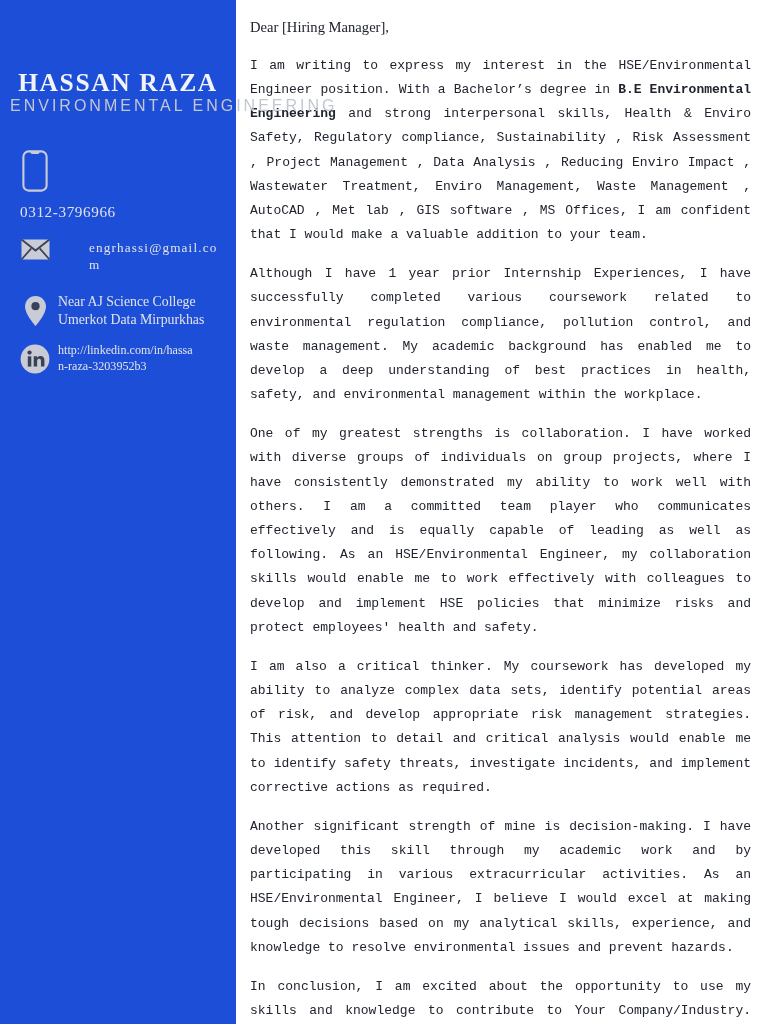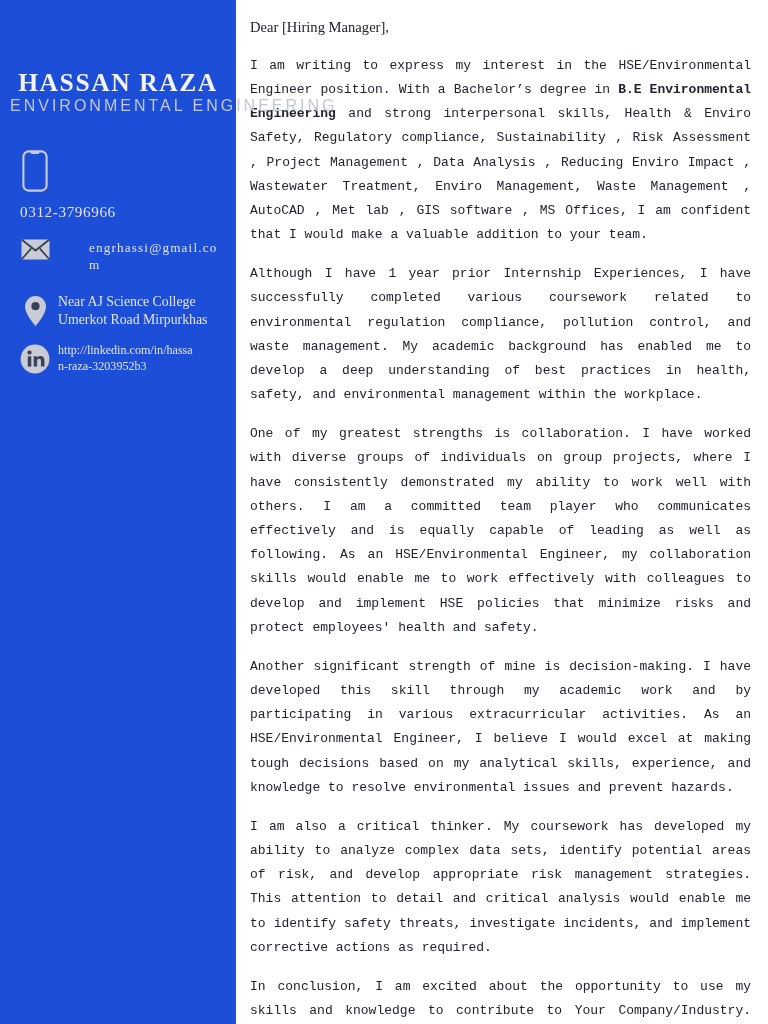--- a/index.html
+++ b/index.html
@@ -177,21 +177,21 @@
 
       <div class="contact-row row-address">
         <span class="contact-icon">
           <svg width="23" height="32" viewBox="0 0 23 32" aria-hidden="true">
             <path d="M11.5 1 C5.7 1 1 5.7 1 11.5 C1 19.4 11.5 31 11.5 31 C11.5 31 22 19.4 22 11.5 C22 5.7 17.3 1 11.5 1 Z" fill="#c9ccd6"></path>
             <circle cx="11.5" cy="11.2" r="4.1" fill="#3a4257"></circle>
           </svg>
         </span>
         <span class="contact-text address">
           <span>Near AJ Science College</span><br>
-          <span>Umerkot Road Mirpurkhas</span>
+          <span>Umerkot Data Mirpurkhas</span>
         </span>
       </div>
 
       <div class="contact-row row-linkedin">
         <span class="contact-icon">
           <svg width="30" height="30" viewBox="0 0 30 30" aria-hidden="true">
             <circle cx="15" cy="15" r="14.4" fill="#c9ccd6"></circle>
             <rect x="7.8" y="12.3" width="3.5" height="10.3" fill="#3a4257"></rect>
             <circle cx="9.55" cy="8.6" r="2.15" fill="#3a4257"></circle>
             <path d="M13.7 12.3 h3.35 v1.5 c0.75 -1.2 2.1 -1.8 3.55 -1.8 c2.5 0 3.85 1.6 3.85 4.5 v6.1 h-3.5 v-5.5 c0 -1.45 -0.55 -2.25 -1.8 -2.25 c-1.3 0 -2.0 0.9 -2.0 2.35 v5.4 h-3.45 z" fill="#3a4257"></path>
@@ -209,23 +209,23 @@
   <main id="letter">
 
     <p class="salutation">Dear [Hiring Manager],</p>
 
     <p class="para"><span>I am writing to express my interest in the HSE/Environmental Engineer position. With a Bachelor’s degree in </span><b>B.E Environmental Engineering</b><span> and strong interpersonal skills, Health &amp; Enviro Safety, Regulatory compliance, Sustainability , Risk Assessment , Project Management , Data Analysis , Reducing Enviro Impact , Wastewater Treatment,  Enviro Management, Waste Management , AutoCAD , Met lab , GIS software , MS Offices, I am confident that I would make a valuable addition to your team.</span></p>
 
     <p class="para">Although I have 1 year prior Internship Experiences, I have successfully completed various coursework related to environmental regulation compliance, pollution control, and waste management. My academic background has enabled me to develop a deep understanding of best practices in health, safety, and environmental management within the workplace.</p>
 
     <p class="para">One of my greatest strengths is collaboration. I have worked with diverse groups of individuals on group projects, where I have consistently demonstrated my ability to work well with others. I am a committed team player who communicates effectively and is equally capable of leading as well as following. As an HSE/Environmental Engineer, my collaboration skills would enable me to work effectively with colleagues to develop and implement HSE policies that minimize risks and protect employees' health and safety.</p>
 
+    <p class="para">I am also a critical thinker. My coursework has developed my ability to analyze complex data sets, identify potential areas of risk, and develop appropriate risk management strategies. This attention to detail and critical analysis would enable me to identify safety threats, investigate incidents, and implement corrective actions as required.</p>
+
     <p class="para">Another significant strength of mine is decision-making. I have developed this skill through my academic work and by participating in various extracurricular activities. As an HSE/Environmental Engineer, I believe I would excel at making tough decisions based on my analytical skills, experience, and knowledge to resolve environmental issues and prevent hazards.</p>
-
-    <p class="para">I am also a critical thinker. My coursework has developed my ability to analyze complex data sets, identify potential areas of risk, and develop appropriate risk management strategies. This attention to detail and critical analysis would enable me to identify safety threats, investigate incidents, and implement corrective actions as required.</p>
 
     <p class="para">In conclusion, I am excited about the opportunity to use my skills and knowledge to contribute to Your Company/Industry. Thank you for considering my application.</p>
 
     <p class="closing">Sincerely,</p>
 
     <div class="signature">
       <svg width="190" height="48" viewBox="0 0 190 48" aria-hidden="true">
         <g fill="none" stroke="#12161e" stroke-linecap="round" stroke-linejoin="round">
           <path d="M4 28 C5 20 14 13 23 13 C30 13 32 19 28 25 C24 31 15 36 9 34" stroke-width="1.6"></path>
           <path d="M26 6 C24 16 22 28 20 38" stroke-width="2.2"></path>

